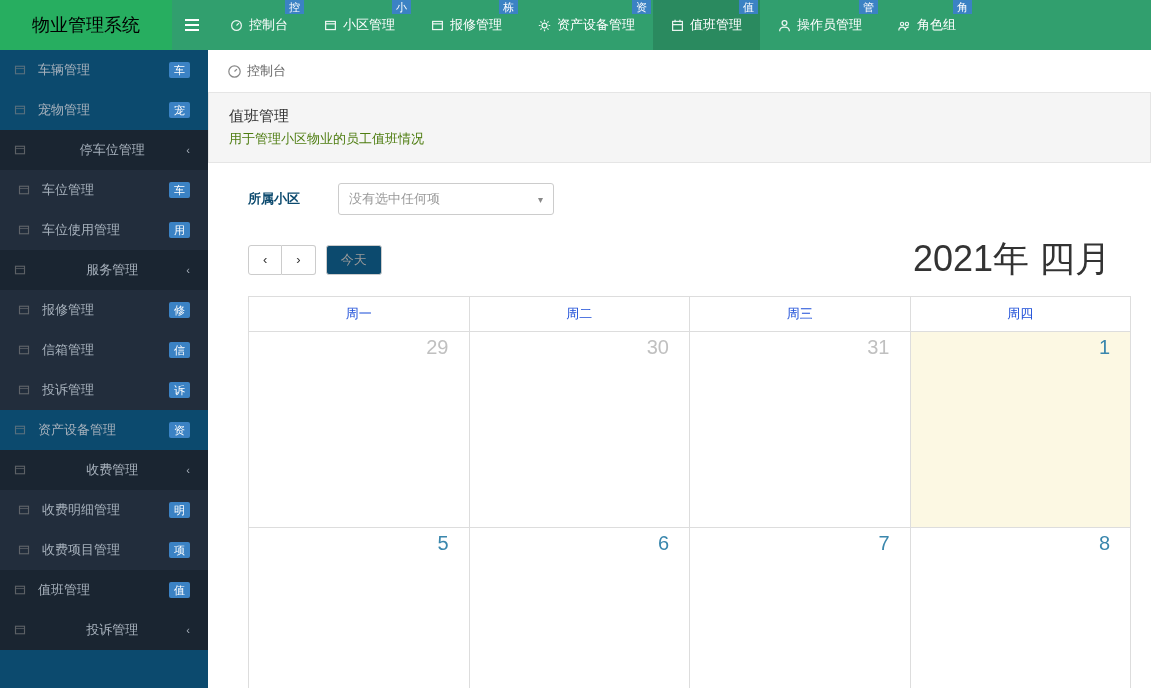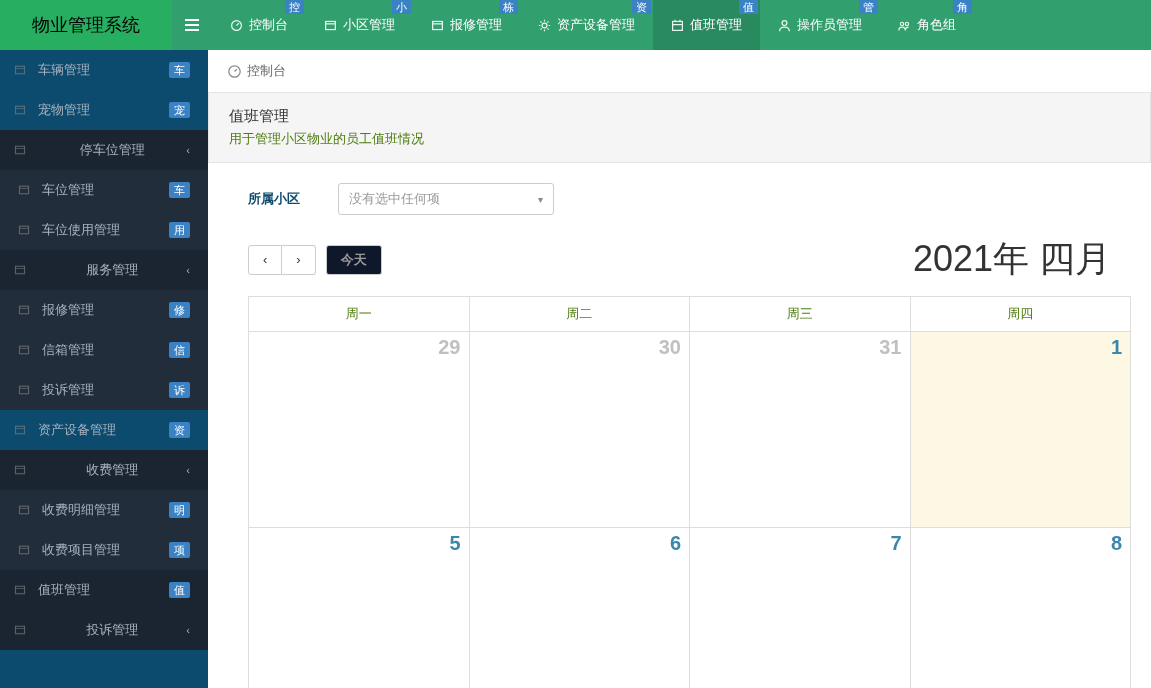--- a/index.html
+++ b/index.html
@@ -38,33 +38,33 @@
     .form-row { display: flex; align-items: center; padding: 0 20px 20px 40px; }
     .form-label { width: 90px; text-align: left; font-size: 13px; color: #0c4a6e; font-weight: bold; padding-right: 18px; }
     .select-box { border: 1px solid #ccc; background: #fff; height: 32px; width: 216px; display: flex; align-items: center; padding: 0 10px; color: #999; font-size: 13px; cursor: pointer; position: relative; border-radius: 3px; }
     .select-box .caret { position: absolute; right: 10px; color: #888; font-size: 10px; }
     
     .calendar-controls { display: flex; align-items: center; padding: 0 20px 8px 40px; }
     .btn-group { display: flex; }
     .btn { border: 1px solid #ccc; background: #fff; height: 30px; padding: 0 14px; display: flex; align-items: center; cursor: pointer; font-size: 13px; color: #333; }
     .btn-group .btn:first-child { border-radius: 3px 0 0 3px; }
     .btn-group .btn:last-child { border-radius: 0 3px 3px 0; border-left: 0; }
-    .btn-today { margin-left: 10px; border-radius: 3px; color: #999; background: #0f172a; font-weight: bold; }
+    .btn-today { margin-left: 10px; border-radius: 3px; color: #999; background: #0c4a6e; }
     .calendar-title { flex: 1; text-align: right; font-size: 36px; color: #333; padding-right: 20px; }
     
     .calendar { border-top: 1px solid #ddd; margin: 4px 20px 0 40px; }
     .cal-header { display: flex; }
-    .cal-header-cell { flex: 1; text-align: center; padding: 8px 0; font-size: 13px; color: #4d7c0f; border-right: 1px solid #ddd; border-bottom: 1px solid #ddd; background: #fff; }
+    .cal-header-cell { flex: 1; text-align: center; padding: 8px 0; font-size: 13px; color: #1d4ed8; border-right: 1px solid #ddd; border-bottom: 1px solid #ddd; background: #fff; }
     .cal-header-cell:first-child { border-left: 1px solid #ddd; }
     .cal-row { display: flex; }
     .cal-cell { flex: 1; height: 196px; border-right: 1px solid #ddd; border-bottom: 1px solid #ddd; position: relative; }
     .cal-cell:first-child { border-left: 1px solid #ddd; }
     .cal-cell.other-month .day-num { color: #bbb; }
     .cal-cell.today { background: #fcf8e3; }
-    .day-num { position: absolute; top: 4px; right: 8px; font-size: 20px; color: #3a87ad; font-weight: bold; }
+    .day-num { position: absolute; top: 4px; right: 20px; font-size: 20px; color: #3a87ad; }
     .cal-cell.other-month .day-num { color: #c0c0c0; }
     
     svg { display: block; }
   </style>
 </head>
 <body>
 
 <div class="app">
   <div class="header">
     <div class="brand">物业管理系统</div>

